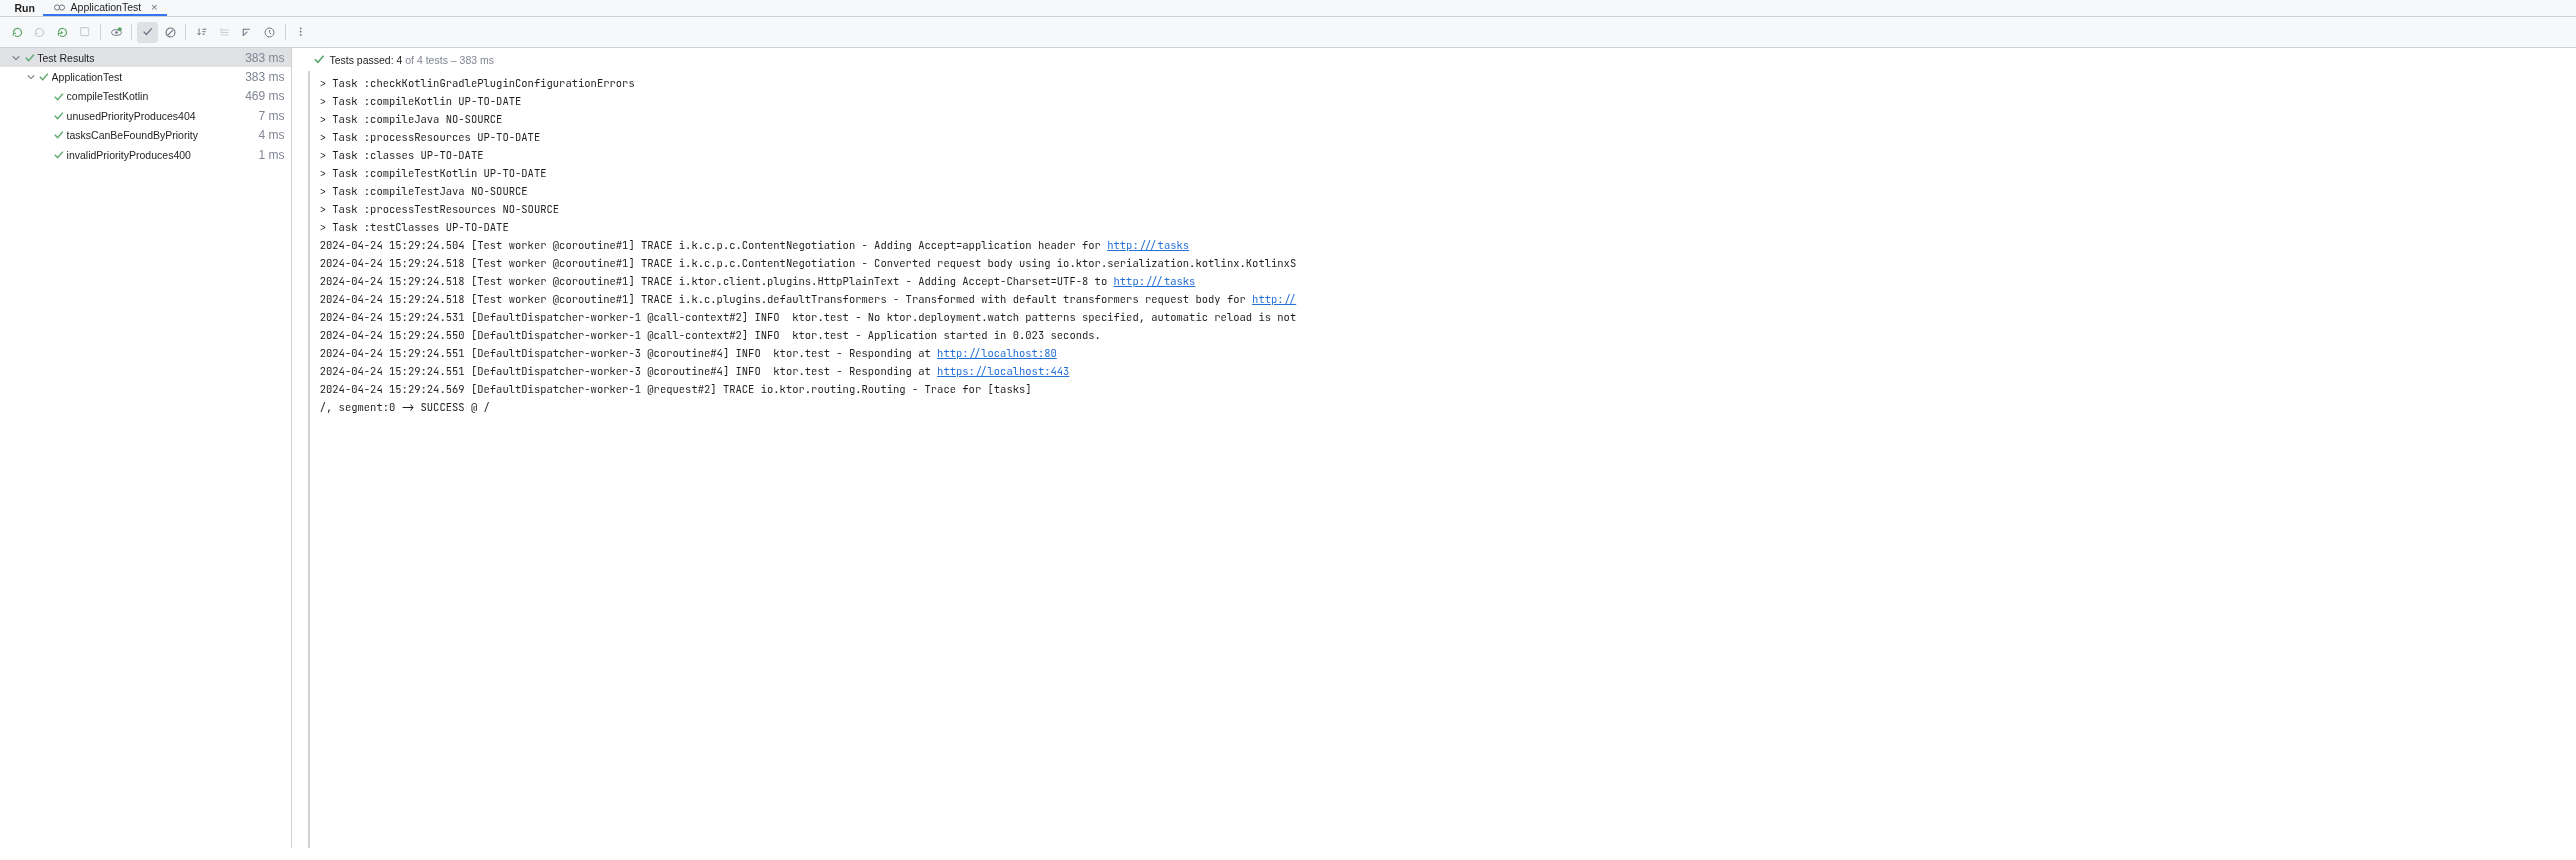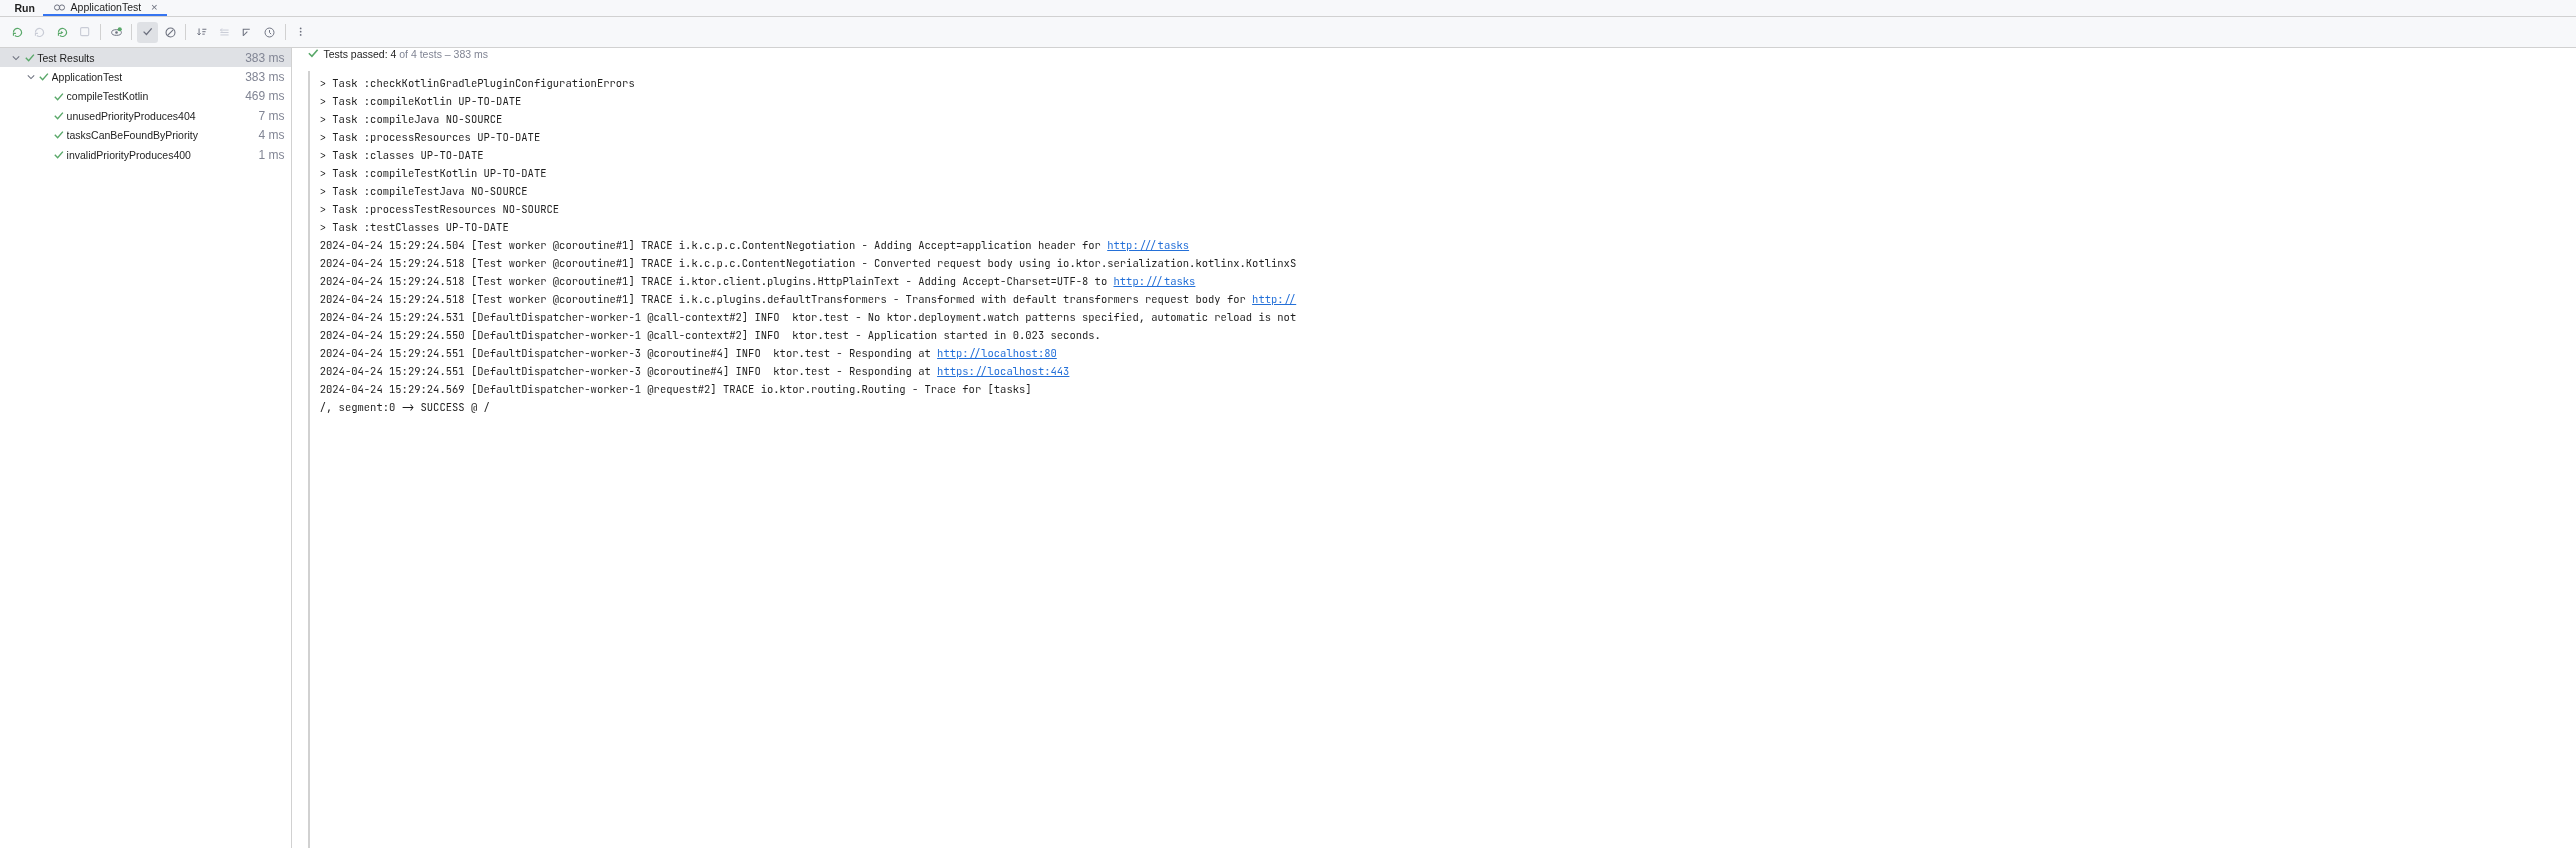--- a/index.html
+++ b/index.html
@@ -23,21 +23,21 @@
   .tree-row { display: flex; align-items: center; height: 19.4px; padding-right: 6.5px; }
   .tree-row.sel { background: #dfe1e5; }
   .tree-row .chev { width: 13px; display: flex; justify-content: center; color: #6c707e; }
   .tree-row .status { width: 14.6px; display: flex; justify-content: center; color: #59a869; }
   .tree-row .label { flex: 1; white-space: nowrap; overflow: hidden; text-overflow: ellipsis; }
   .tree-row .time { color: #818594; font-size: 12px; white-space: nowrap; }
   .tree-row.d0 { padding-left: 9.7px; }
   .tree-row.d1 { padding-left: 24px; }
   .tree-row.d2 { padding-left: 52px; }
   
-  .summary { display: flex; height: 23px; padding-left: 16px; gap: 4.9px; font-size: 10.5px; }
+  .summary { display: flex; align-items: center; height: 23px; padding-left: 22px; gap: 4.9px; font-size: 10.5px; }
   .summary .check { color: #59a869; }
   .summary .muted { color: #818594; }
   
   .console { flex: 1; overflow: auto; padding: 3.2px 9.7px 9.7px 9.7px; font-family: "JetBrains Mono", Menlo, Consolas, monospace; font-size: 10.5px; line-height: 18px; color: #1e1e1e; white-space: pre; border-left: 2.4px solid #d1d1d1; margin-left: 16px; }
   .console .line { white-space: pre; }
   .console a { color: #2470d8; text-decoration: underline; cursor: pointer; }
   
   svg { display: block; }
 </style>
 </head>

